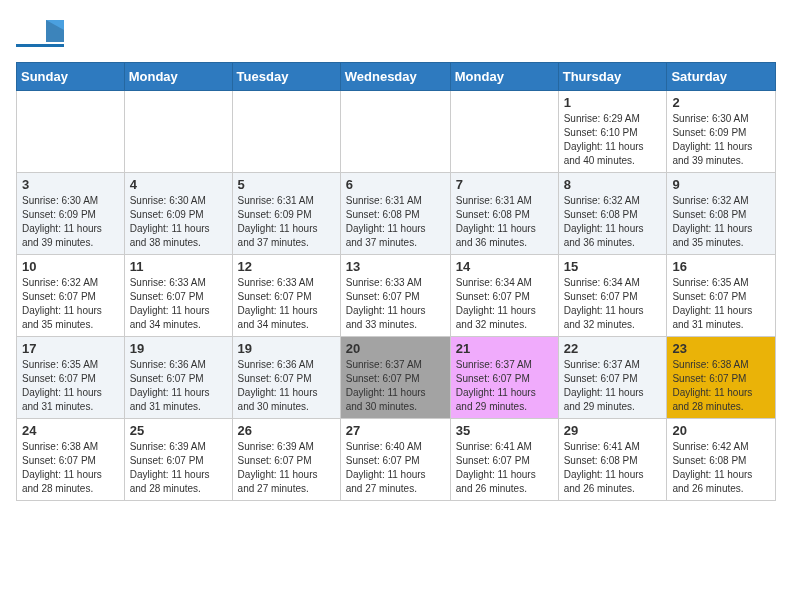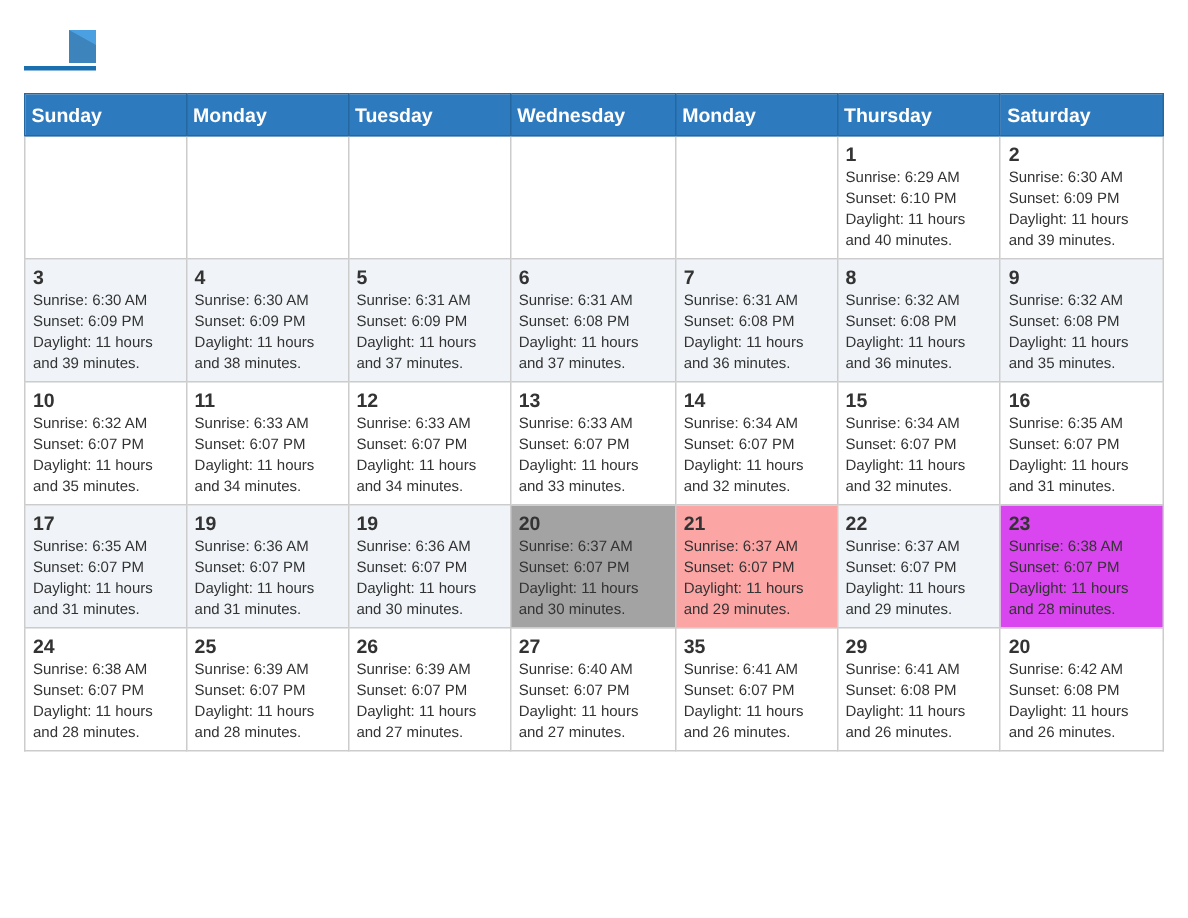--- a/index.html
+++ b/index.html
@@ -255,33 +255,33 @@
           <div class="day-info" style="white-space: pre-line;">Sunrise: 6:36 AM
 Sunset: 6:07 PM
 Daylight: 11 hours and 30 minutes.</div>
         </td>
         <td style="background: #a3a3a3;">
           <span class="day-num">20</span>
           <div class="day-info" style="white-space: pre-line;">Sunrise: 6:37 AM
 Sunset: 6:07 PM
 Daylight: 11 hours and 30 minutes.</div>
         </td>
-        <td style="background: #fca5a5;">
+        <td style="background: #f0abfc;">
           <span class="day-num">21</span>
           <div class="day-info" style="white-space: pre-line;">Sunrise: 6:37 AM
 Sunset: 6:07 PM
 Daylight: 11 hours and 29 minutes.</div>
         </td>
         <td style="background: rgb(240, 244, 248);">
           <span class="day-num">22</span>
           <div class="day-info" style="white-space: pre-line;">Sunrise: 6:37 AM
 Sunset: 6:07 PM
 Daylight: 11 hours and 29 minutes.</div>
         </td>
-        <td style="background: #d946ef;">
+        <td style="background: #eab308;">
           <span class="day-num">23</span>
           <div class="day-info" style="white-space: pre-line;">Sunrise: 6:38 AM
 Sunset: 6:07 PM
 Daylight: 11 hours and 28 minutes.</div>
         </td>
       </tr>
       <tr>
         <td>
           <span class="day-num">24</span>
           <div class="day-info" style="white-space: pre-line;">Sunrise: 6:38 AM

